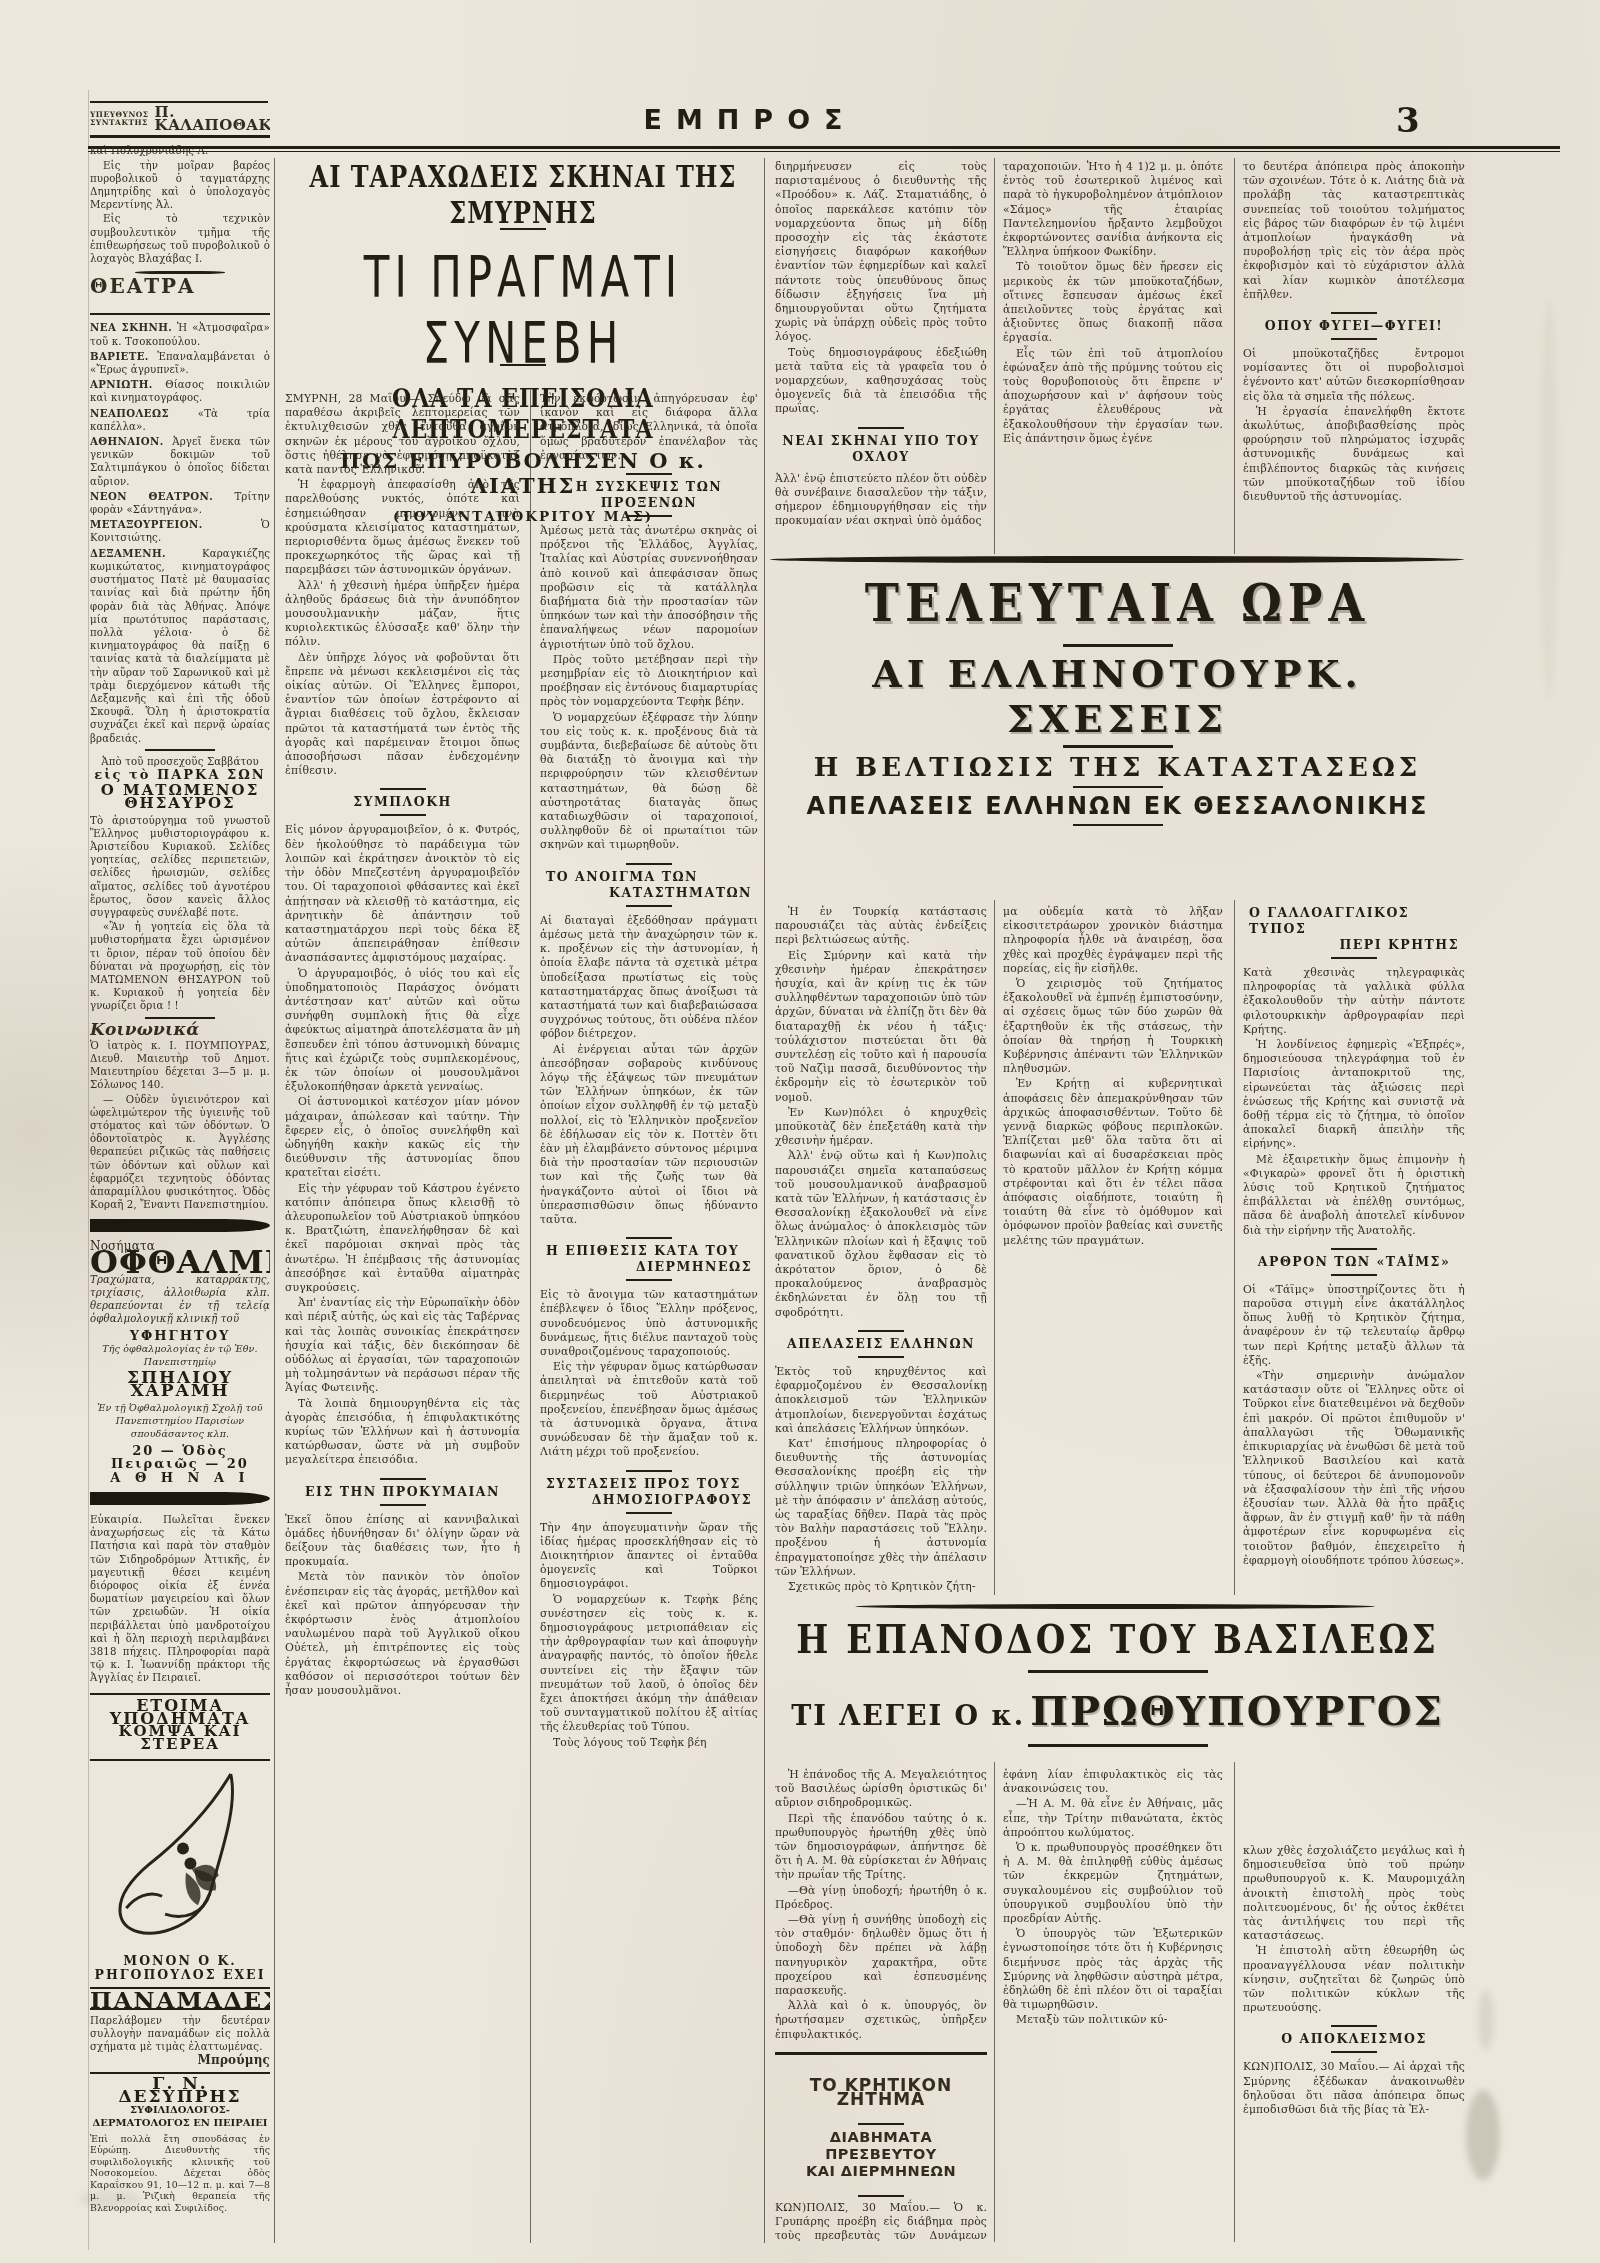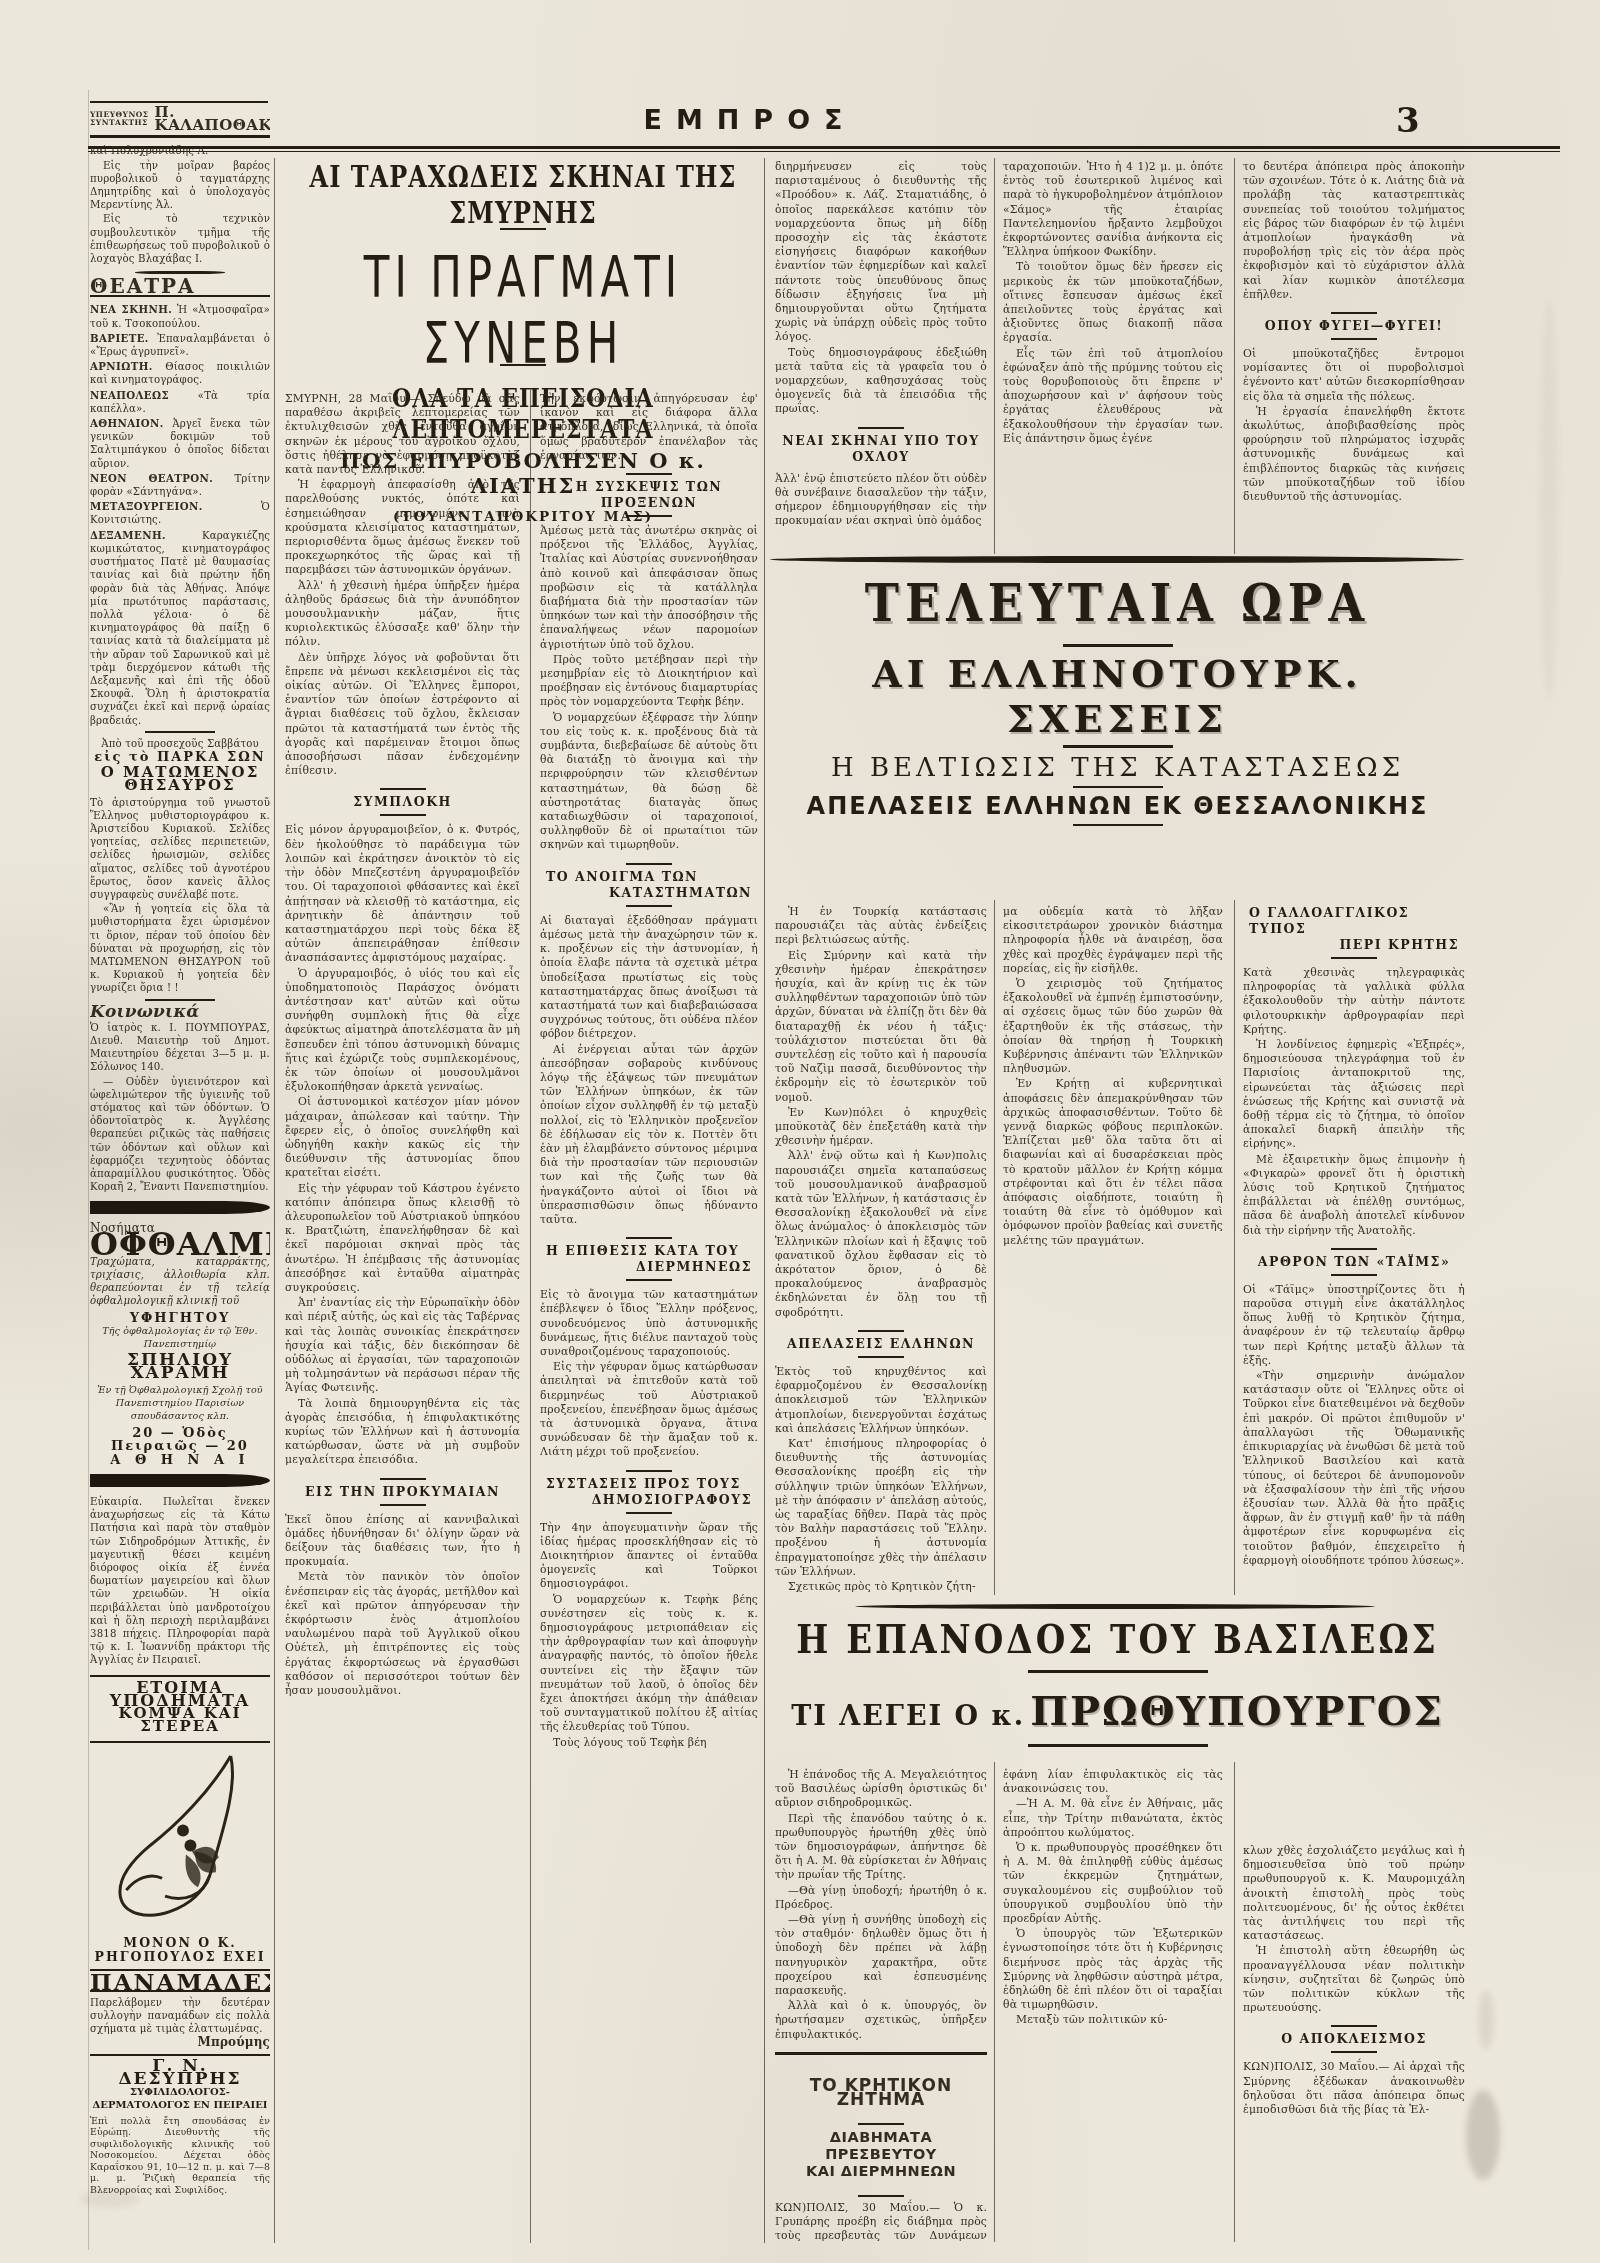--- a/index.html
+++ b/index.html
@@ -47,21 +47,21 @@
   .h-main{font-family:"DejaVu Sans",sans-serif;font-size:42px;font-weight:400;letter-spacing:5px;
     transform:scaleY(1.35);transform-origin:top;margin-top:14px;}
   .h-sub{font-size:22px;font-weight:bold;letter-spacing:1px;transform:scaleY(1.2);transform-origin:top;margin-top:16px;}
   .h-pos{font-size:21px;font-weight:bold;letter-spacing:2px;margin-top:14px;}
   .h-by{font-size:13.5px;font-weight:bold;letter-spacing:2px;margin-top:10px;}
   
   .tel-kicker{font-size:46px;font-weight:bold;letter-spacing:6px;color:#241d13;text-align:center;
     text-shadow:2px 2px 0 rgba(36,29,19,.28);transform:scaleY(1.15);transform-origin:top;}
   .tel-h1{font-size:38px;font-weight:bold;letter-spacing:5px;color:#241d13;text-align:center;
     text-shadow:1.5px 1.5px 0 rgba(36,29,19,.25);}
-  .tel-h2{font-size:26px;font-weight:normal;letter-spacing:4px;color:#241d13;text-align:center;}
+  .tel-h2{font-size:26px;font-weight:bold;letter-spacing:4px;color:#241d13;text-align:center;}
   .tel-h3{font-family:"DejaVu Sans",sans-serif;font-size:24px;font-weight:bold;letter-spacing:2px;color:#241d13;text-align:center;}
   .tel-h4{font-family:"DejaVu Sans",sans-serif;font-size:19px;font-weight:bold;letter-spacing:3px;color:#241d13;text-align:center;}
   
   .king-h1{font-size:34px;font-weight:bold;letter-spacing:3px;color:#241d13;text-align:center;transform:scaleY(1.15);transform-origin:top;}
   .king-h2{color:#241d13;text-align:center;margin-top:14px;}
   .king-h2 .a{font-size:27px;font-weight:bold;letter-spacing:2px;}
   .king-h2 .b{font-size:40px;font-weight:bold;letter-spacing:2px;text-shadow:1.5px 1.5px 0 rgba(36,29,19,.25);}
   .boxed{border-top:3px solid #241d13;margin-top:10px;padding-top:6px;}
   .boxed .t1{font-family:"DejaVu Sans",sans-serif;font-weight:bold;font-size:17px;letter-spacing:1px;text-align:center;text-indent:0;}
   .boxed .t2{font-family:"DejaVu Sans",sans-serif;font-weight:bold;font-size:14.5px;letter-spacing:.5px;text-align:center;text-indent:0;margin-top:4px;line-height:17px;}
@@ -95,21 +95,21 @@
   <div class="col" style="left:90px;top:106px;width:180px;height:2140px;font-size:10.2px;line-height:13.2px;">
     <div class="ed">
       <span class="lbl">ΥΠΕΥΘΥΝΟΣ ΣΥΝΤΑΚΤΗΣ</span>
       <span class="nm">Π. ΚΑΛΑΠΟΘΑΚΗΣ</span>
     </div>
     <p class="f" style="margin-top:6px;">καὶ Πολυχρονιάδης Α.</p>
     <p class="p">Εἰς τὴν μοῖραν βαρέος πυροβολικοῦ ὁ ταγματάρχης Δημητρίδης καὶ ὁ ὑπολοχαγὸς Μερεντίνης Ἀλ.</p>
     <p class="p">Εἰς τὸ τεχνικὸν συμβουλευτικὸν τμῆμα τῆς ἐπιθεωρήσεως τοῦ πυροβολικοῦ ὁ λοχαγὸς Βλαχάβας Ι.</p>
     <div class="srw"></div>
 
-    <div class="small-caps-title" style="text-align:left;border-bottom:2px solid #241d13;padding-bottom:2px;">ΘΕΑΤΡΑ</div>
+    <div class="small-caps-title" style="text-align:left;border-bottom:2px solid #241d13;padding-bottom:20px;">ΘΕΑΤΡΑ</div>
     <div style="margin-top:6px;">
       <p class="theatre-item"><b>ΝΕΑ ΣΚΗΝΗ.</b> <span>Ἡ «Ἀτμοσφαῖρα» τοῦ κ. Τσοκοπούλου.</span></p>
       <p class="theatre-item"><b>ΒΑΡΙΕΤΕ.</b> <span>Ἐπαναλαμβάνεται ὁ «Ἔρως ἀγρυπνεῖ».</span></p>
       <p class="theatre-item"><b>ΑΡΝΙΩΤΗ.</b> <span>Θίασος ποικιλιῶν καὶ κινηματογράφος.</span></p>
       <p class="theatre-item"><b>ΝΕΑΠΟΛΕΩΣ</b> <span>«Τὰ τρία καπέλλα».</span></p>
       <p class="theatre-item"><b>ΑΘΗΝΑΙΟΝ.</b> <span>Ἀργεῖ ἕνεκα τῶν γενικῶν δοκιμῶν τοῦ Σαλτιμπάγκου ὁ ὁποῖος δίδεται αὔριον.</span></p>
       <p class="theatre-item"><b>ΝΕΟΝ ΘΕΑΤΡΟΝ.</b> <span>Τρίτην φορὰν «Σάντηγάνα».</span></p>
       <p class="theatre-item"><b>ΜΕΤΑΞΟΥΡΓΕΙΟΝ.</b> <span>Ὁ Κονιτσιώτης.</span></p>
       <p class="theatre-item"><b>ΔΕΞΑΜΕΝΗ.</b> <span>Καραγκιέζης κωμικώτατος, κινηματογράφος συστήματος Πατὲ μὲ θαυμασίας ταινίας καὶ διὰ πρώτην ἤδη φορὰν διὰ τὰς Ἀθήνας. Ἀπόψε μία πρωτότυπος παράστασις, πολλὰ γέλοια· ὁ δὲ κινηματογράφος θὰ παίξῃ 6 ταινίας κατὰ τὰ διαλείμματα μὲ τὴν αὔραν τοῦ Σαρωνικοῦ καὶ μὲ τρὰμ διερχόμενον κάτωθι τῆς Δεξαμενῆς καὶ ἐπὶ τῆς ὁδοῦ Σκουφᾶ. Ὅλη ἡ ἀριστοκρατία συχνάζει ἐκεῖ καὶ περνᾷ ὡραίας βραδειάς.</span></p>
     </div>

